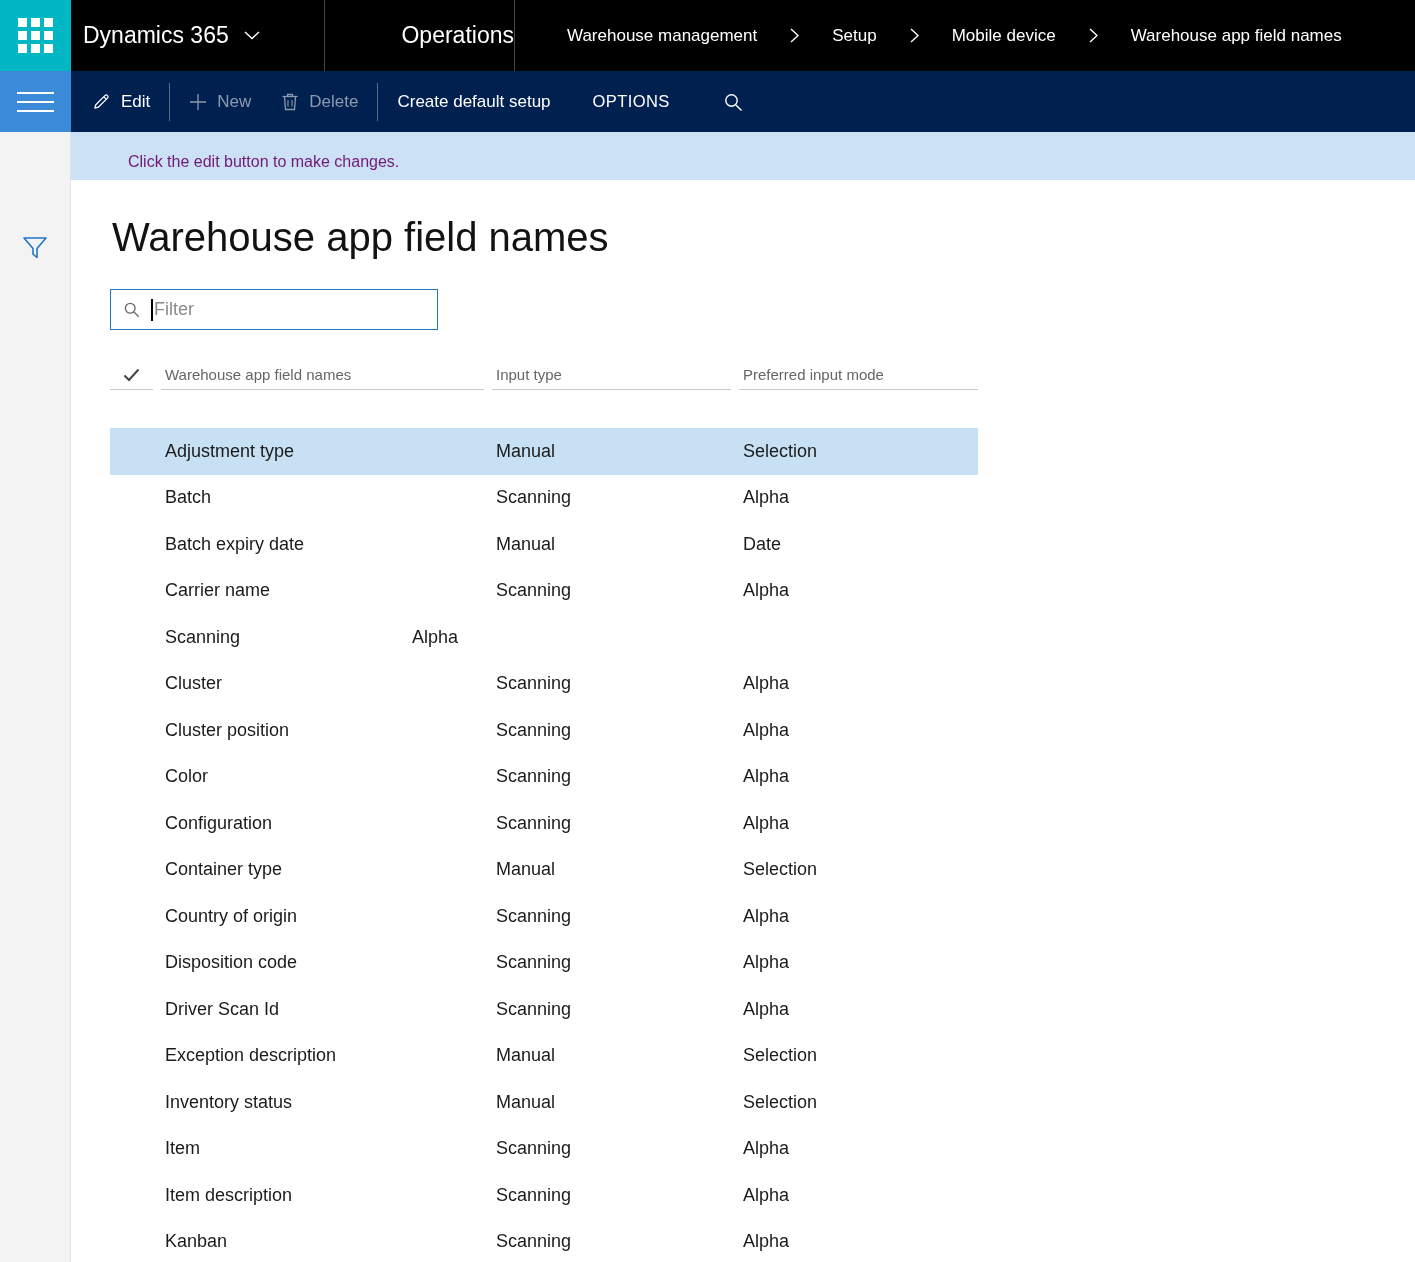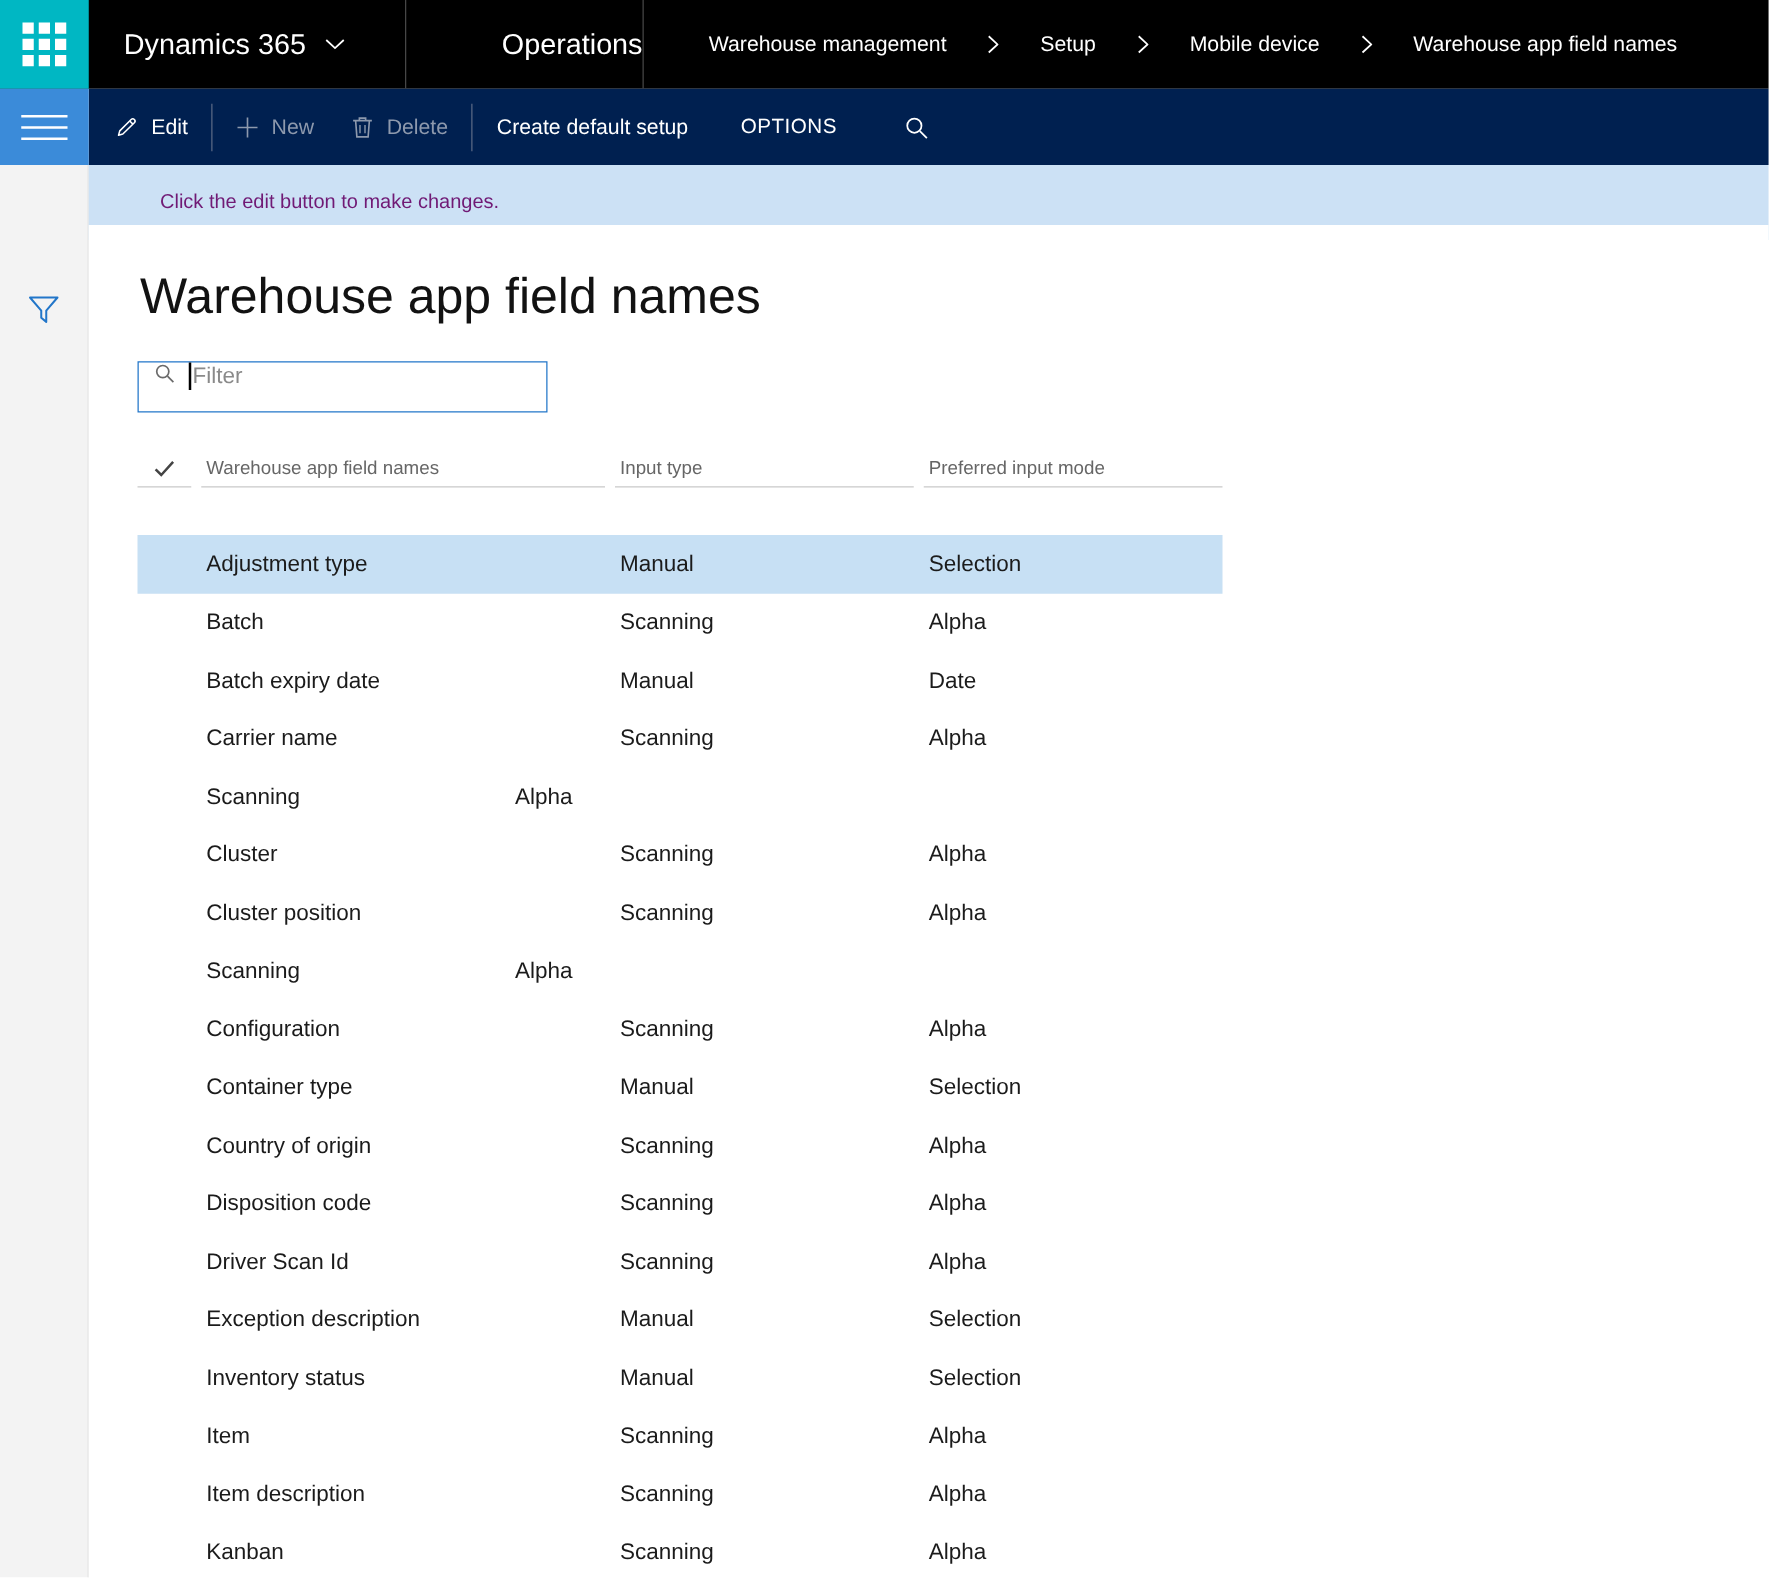--- a/index.html
+++ b/index.html
@@ -9,21 +9,21 @@
     font-family:"Liberation Sans","DejaVu Sans",sans-serif;
     -webkit-font-smoothing:antialiased;
   }
   button { font-family:inherit; }
 
   
   .topbar { position:absolute; top:0; left:0; width:100%; height:71px; background:var(--topbar-black,#000); display:flex; align-items:stretch; }
   .waffle-btn { width:71px; height:71px; background:var(--brand-teal,#00b7c3); border:none; display:flex; align-items:center; justify-content:center; cursor:pointer; flex:none; }
   .waffle-grid { display:grid; grid-template-columns:repeat(3,9px); grid-template-rows:repeat(3,9px); gap:4px; }
   .waffle-grid i { background:#fff; display:block; }
-  .brand { width:253px; flex:none; display:flex; align-items:center; padding-left:28px; gap:15px; color:#fff; font-size:23px; font-weight:300; cursor:pointer; }
+  .brand { width:253px; flex:none; display:flex; align-items:center; padding-left:12px; gap:15px; color:#fff; font-size:23px; font-weight:300; cursor:pointer; }
   .tb-divider { width:1px; background:#474747; flex:none; }
   .appname { width:189px; flex:none; display:flex; align-items:center; justify-content:flex-end; color:#fff; font-size:23px; font-weight:400; cursor:pointer; }
   .breadcrumb { display:flex; align-items:center; gap:33px; margin-left:52px; color:#fff; font-size:17px; white-space:nowrap; }
   .breadcrumb .crumb { cursor:pointer; }
 
   
   .cmdbar { position:absolute; top:71px; left:71px; right:0; height:61px; background:var(--command-bar-navy,#002050); display:flex; align-items:center; padding-left:6px; color:#fff; }
   .cmd-btn { display:flex; align-items:center; gap:10px; padding:0 15px; height:100%; border:none; background:transparent; color:#fff; font-size:17px; cursor:pointer; }
   .cmd-btn.disabled { color:var(--disabled-text,#8d99ad); cursor:default; }
   .cmd-sep { width:1px; height:38px; background:#5a6884; margin:0 4px; flex:none; }
@@ -36,21 +36,21 @@
   .sidebar { position:absolute; top:132px; left:0; width:71px; bottom:0; background:var(--sidebar-gray,#f3f3f3); border-right:1px solid #e3e3e3; }
   .filter-pane-btn { position:absolute; top:100px; left:50%; transform:translateX(-50%); background:none; border:none; cursor:pointer; padding:4px; color:var(--accent-blue,#2f85d6); }
 
   
   .notification { position:absolute; top:132px; left:71px; right:0; height:60px; background:var(--notification-blue,#cce1f5); display:flex; align-items:center; padding-left:57px; font-size:16px; color:#701a75; }
 
   
   .content { position:absolute; top:180px; left:71px; right:0; bottom:0; background:#fff; overflow:hidden; }
   .page-title { position:absolute; left:41px; top:33px; font-size:40px; font-weight:200; color:#121212; line-height:1.2; }
 
-  .filter-box { position:absolute; left:39px; top:109px; width:328px; height:41px; border:1px solid var(--accent-blue,#2276c9); display:flex; align-items:flex-start; padding:0 7px 0 12px; background:#fff; }
+  .filter-box { position:absolute; left:39px; top:109px; width:328px; height:41px; border:1px solid var(--accent-blue,#2276c9); display:flex; align-items:center; padding:0 7px 0 12px; background:#fff; }
   .filter-box .search-glyph { color:#6a6a6a; flex:none; }
   .caret { width:2px; height:22px; background:#000; margin-left:11px; flex:none; }
   .filter-input { flex:1; min-width:0; border:none; outline:none; font-size:18px; color:#1a1a1a; margin-left:1px; background:transparent; }
   .filter-input::placeholder { color:#8a8a8a; opacity:1; }
 
   
   .grid { position:absolute; left:39px; top:180px; width:868px; }
   .grid-header { display:flex; height:30px; }
   .cell { display:flex; align-items:center; }
   .c-check { width:43px; justify-content:center; flex:none; }
@@ -232,20 +232,21 @@
 
   <div class="grid-row">
     <div class="cell c-check"></div>
     <div class="cell c-name">Cluster position</div>
     <div class="cell c-mode">Scanning</div>
     <div class="cell c-type">Alpha</div>
   </div>
 
   <div class="grid-row">
     <div class="cell c-check"></div>
+    <div class="cell c-name">Color</div>
     <div class="cell c-mode">Scanning</div>
     <div class="cell c-type">Alpha</div>
   </div>
 
   <div class="grid-row">
     <div class="cell c-check"></div>
     <div class="cell c-name">Configuration</div>
     <div class="cell c-mode">Scanning</div>
     <div class="cell c-type">Alpha</div>
   </div>

